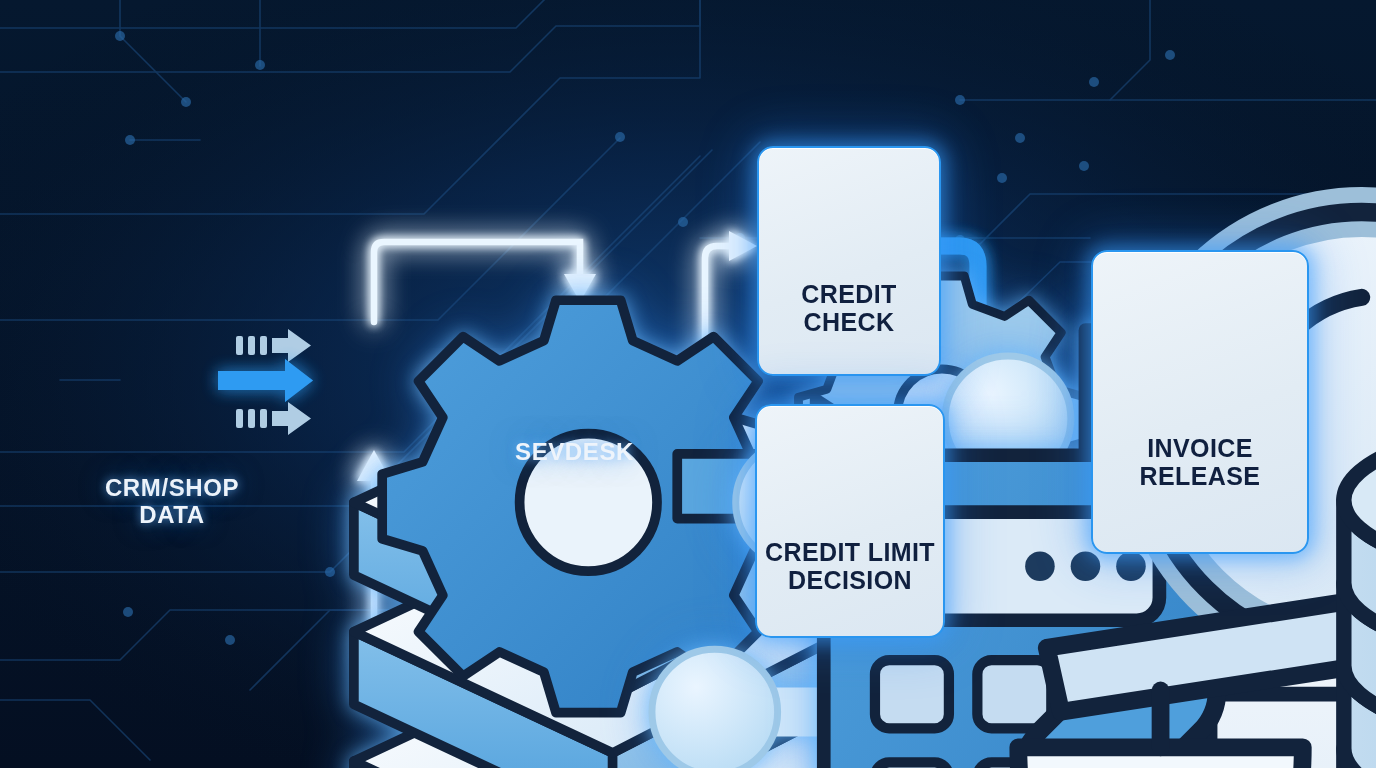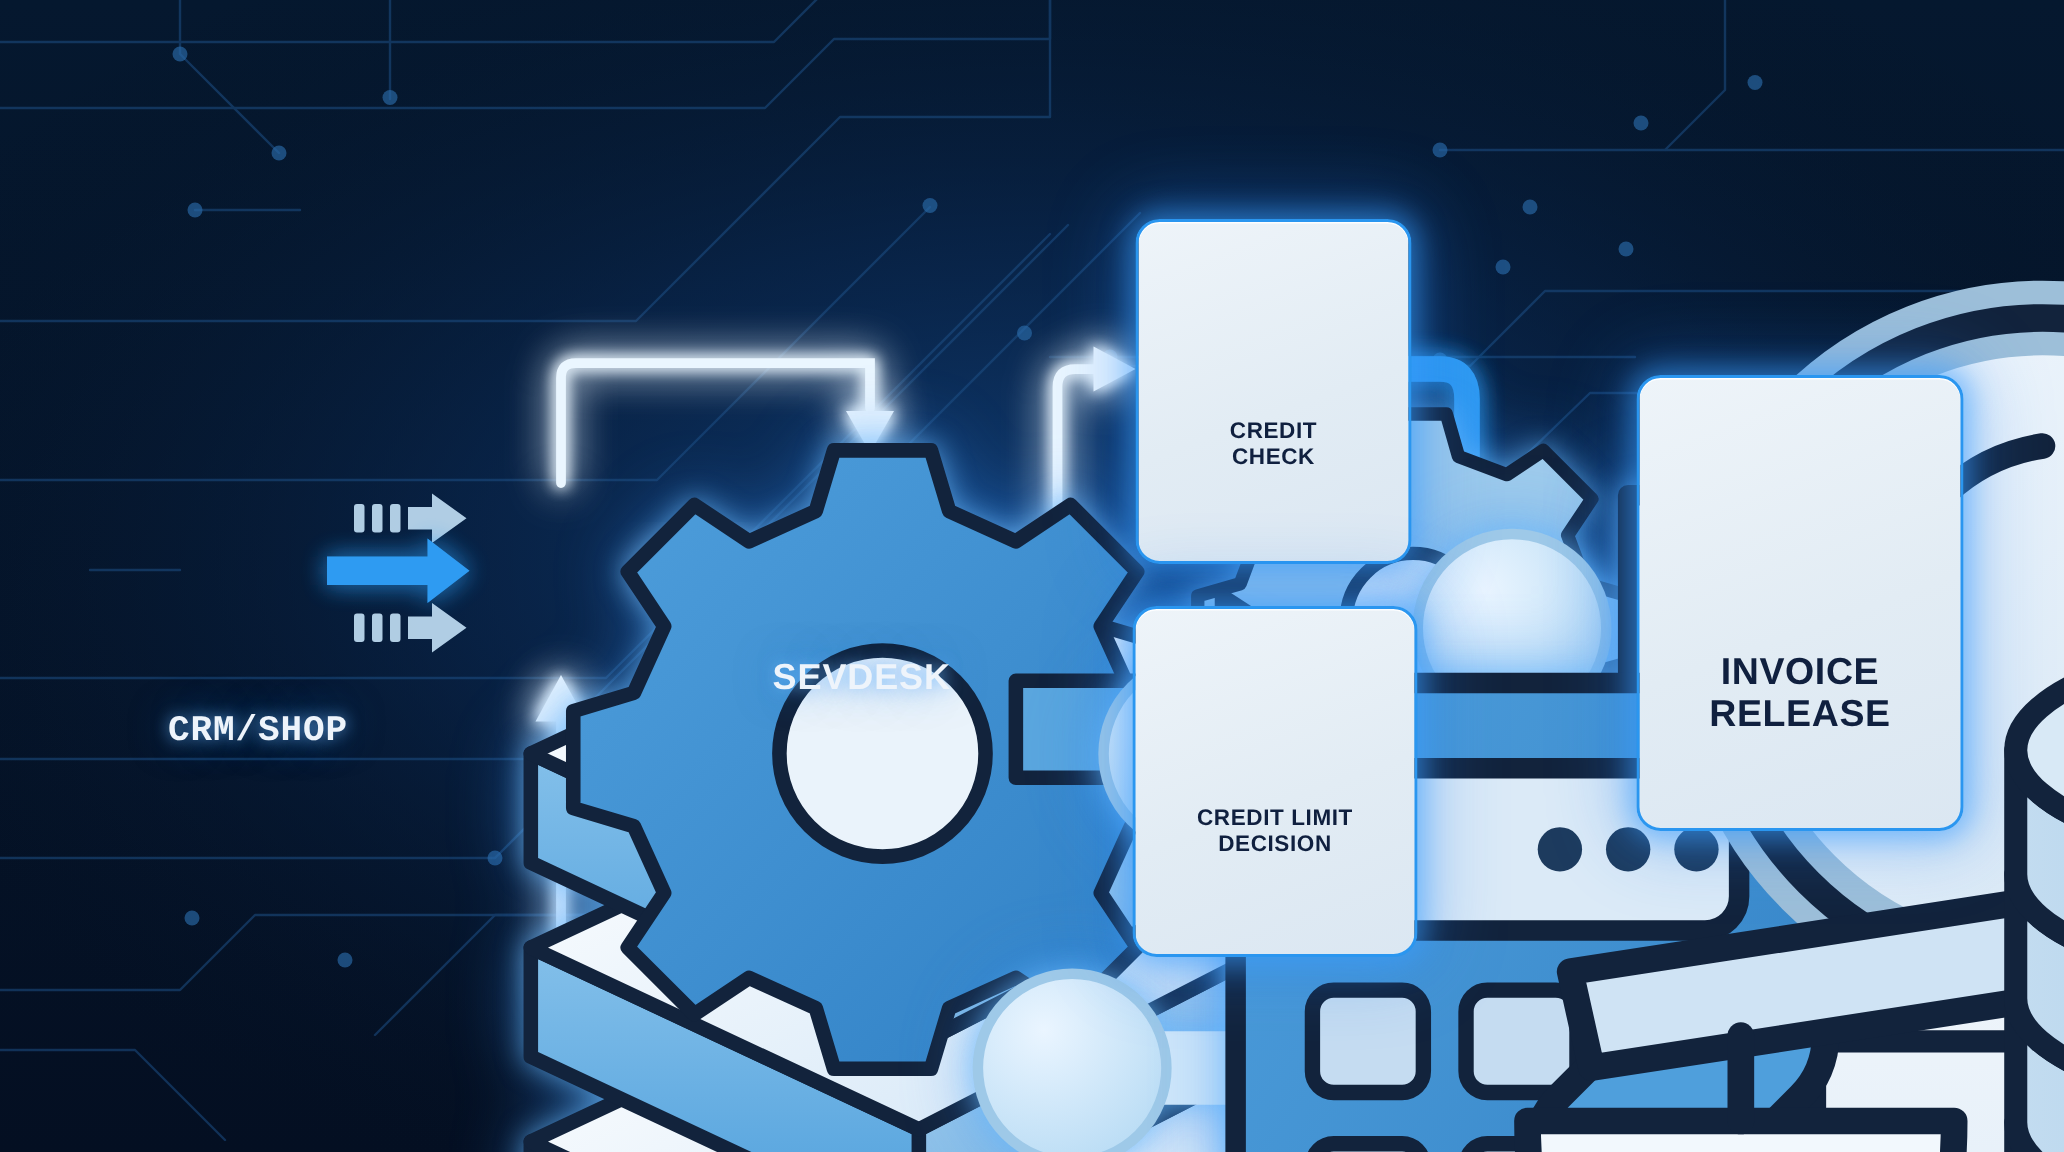--- a/index.html
+++ b/index.html
@@ -13,21 +13,21 @@
   svg{position:absolute;left:0;top:0;width:1376px;height:768px;overflow:visible;}
   .node{position:absolute;}
   .card{position:absolute;border-radius:16px;
         background:linear-gradient(160deg,#eef4f9 0%,#e2ecf4 55%,#dbe7f2 100%);
         border:2.5px solid #2a96f0;
         box-shadow:0 0 18px 5px rgba(60,160,255,.55),0 0 46px 14px rgba(40,130,240,.28),
                    inset 0 1px 0 rgba(255,255,255,.9);
         display:flex;flex-direction:column;align-items:center;justify-content:flex-start;}
   .card .icnwrap{display:flex;align-items:center;justify-content:center;}
   .card .clabel{font-weight:bold;color:#10203f;text-align:center;line-height:1.12;
-                letter-spacing:.4px;font-size:15px;}
+                letter-spacing:.4px;font-size:25px;}
   .freelabel{position:absolute;text-align:center;font-weight:bold;color:#eef4fb;
              letter-spacing:.6px;line-height:1.14;font-size:24px;
              text-shadow:0 0 10px rgba(110,185,255,.75),0 0 26px rgba(50,130,230,.5);}
   .glowicon{filter:drop-shadow(0 0 9px rgba(110,190,255,.65)) drop-shadow(0 0 22px rgba(50,140,240,.45));}
 </style>
 </head>
 <body>
 
 <div id="stage">
 
@@ -242,22 +242,23 @@
 
       <g stroke="#12233c" stroke-width="2.2" stroke-linejoin="round">
         <path fill="#9ecbec" d="M152,0 h11 l2,7 l8,3 l6,-4 l8,8 l-4,6 l3,8 l7,2 v11 l-7,2 l-3,8 l4,6 l-8,8 l-6,-4 l-8,3 l-2,7 h-11 l-2,-7 l-8,-3 l-6,4 l-8,-8 l4,-6 l-3,-8 l-7,-2 v-11 l7,-2 l3,-8 l-4,-6 l8,-8 l6,4 l8,-3 Z"></path>
         <circle cx="157.5" cy="34" r="11" fill="#eaf3fb"></circle>
       </g>
 
       <g stroke="#12233c" stroke-width="2.4" stroke-linejoin="round">
         <path fill="#5aa6de" d="M92,44 L126,44 L126,30 L160,52 L126,74 L126,60 L92,60 Z"></path>
       </g>
     </svg>
-    <div class="freelabel" style="left:0;top:198px;width:220px;font-family:Liberation Mono, monospace;">
+    <div class="freelabel" style="left:0;top:198px;width:220px;">
       <div>CRM/SHOP</div>
+      <div>DATA</div>
     </div>
   </div>
 
   <div class="node" style="left:320px;top:328px;">
     <svg width="110" height="110" viewBox="0 0 110 110" class="glowicon">
       <defs>
         <radialGradient id="hubG" cx="0.35" cy="0.3" r="0.8">
           <stop offset="0" stop-color="#eaf5ff"></stop>
             <stop offset="1" stop-color="#b7dbf4"></stop>
         </radialGradient>

